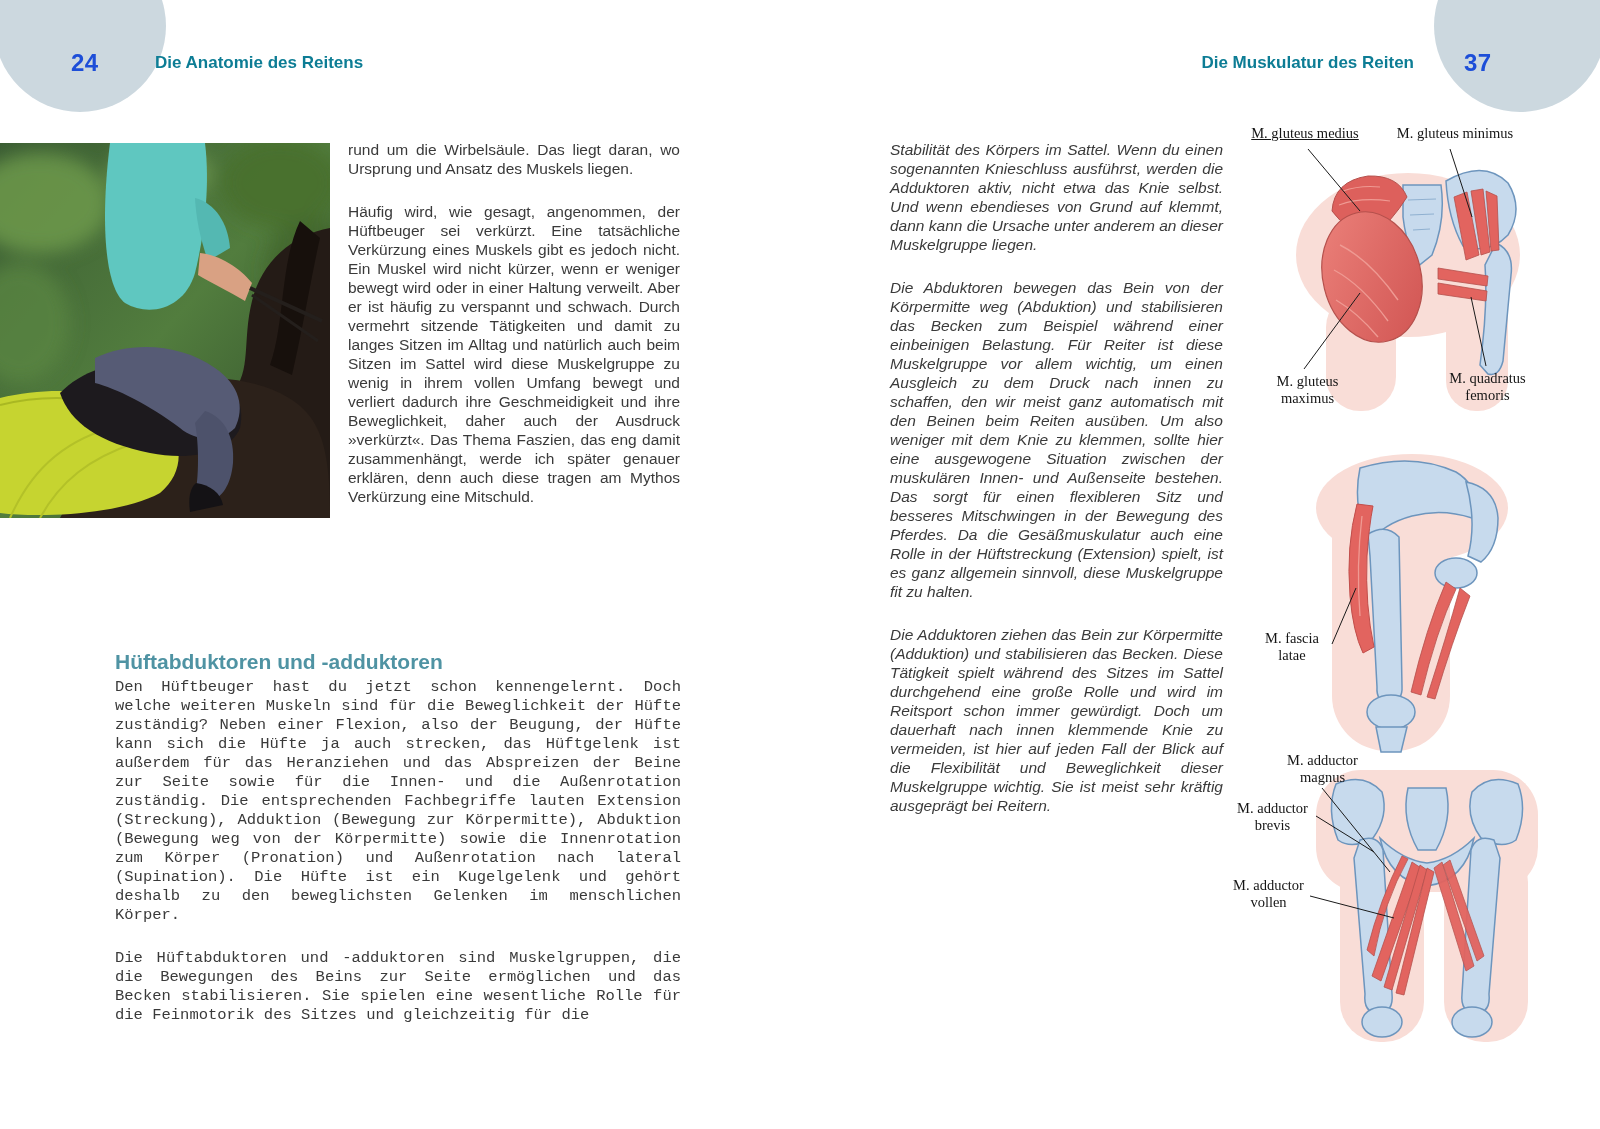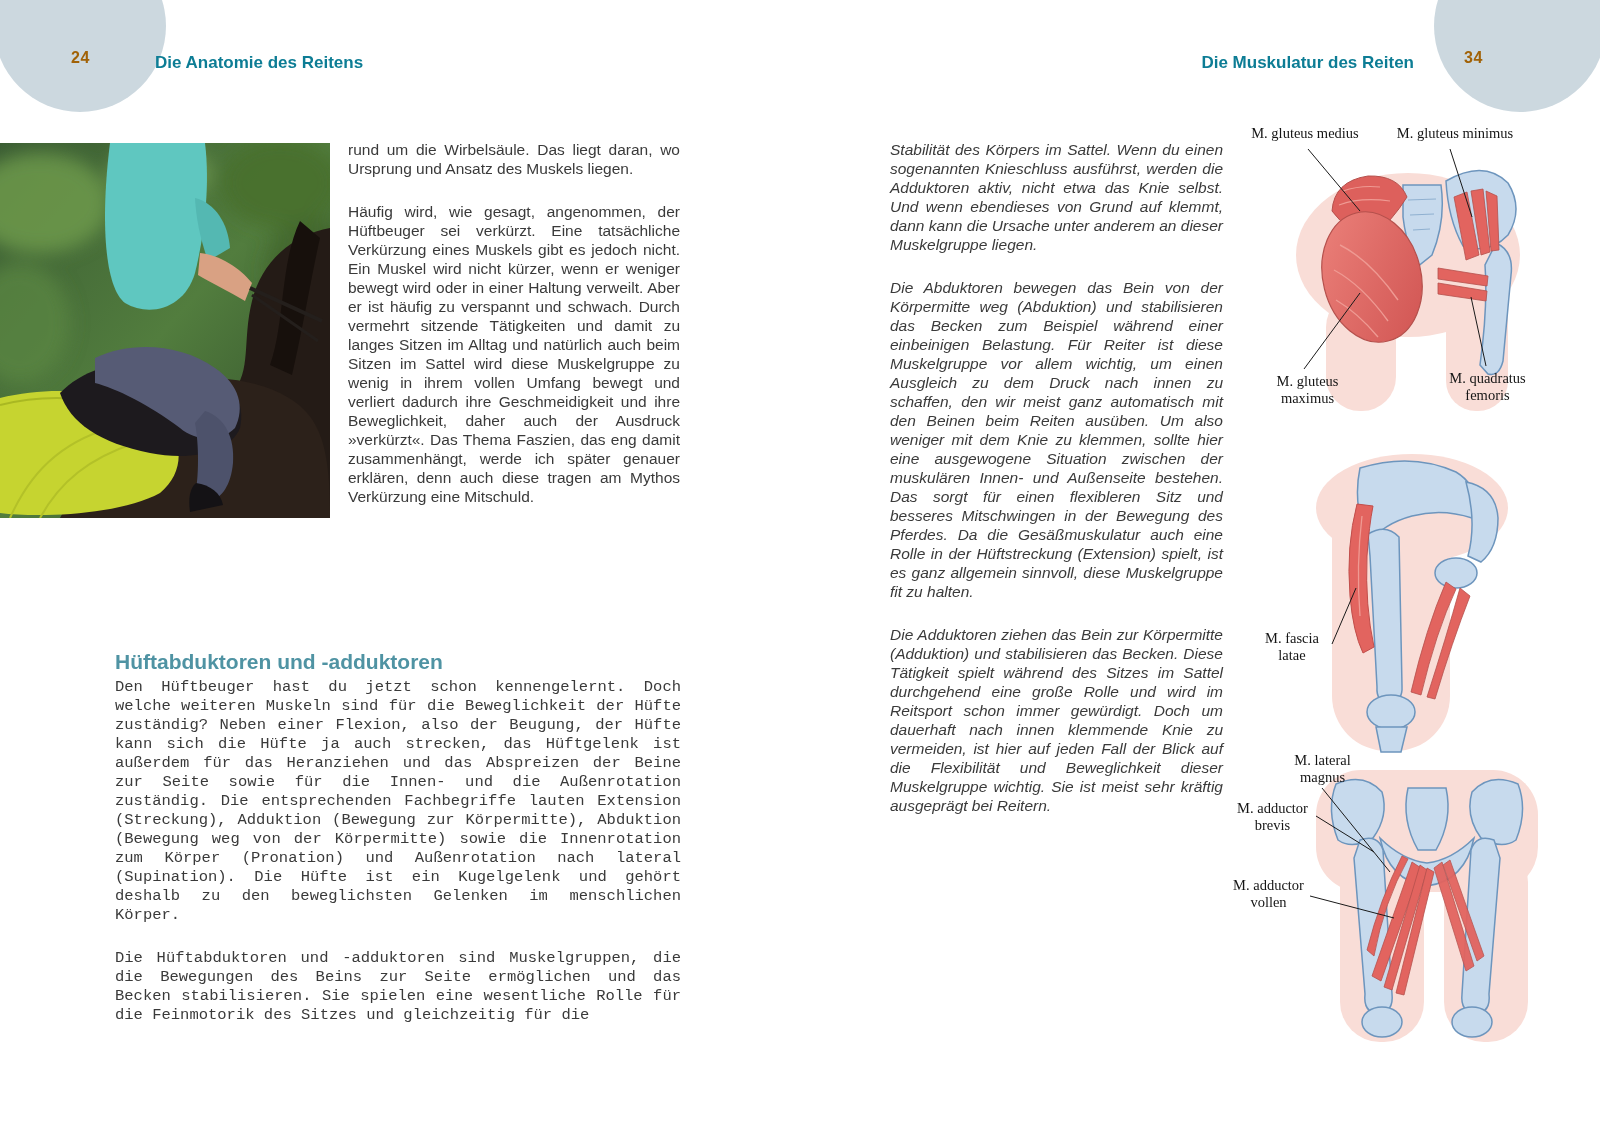--- a/index.html
+++ b/index.html
@@ -7,21 +7,21 @@
   body {
     width:1600px; height:1129px; position:relative; overflow:hidden;
     font-family:"Liberation Sans", sans-serif; color:#3a3a3a;
   }
   .spread { position:absolute; inset:0; background:#ffffff; }
 
   
   .corner-circle { position:absolute; width:172px; height:172px; border-radius:50%; background:#ccd8df; }
   .corner-circle.left  { left:-6px; top:-60px; }
   .corner-circle.right { right:-6px; top:-60px; }
-  .page-num { position:absolute; color:#a16207; font-weight:bold; font-size:16px; letter-spacing:.5px; }
+  .page-num { position:absolute; color:#1d4ed8; font-weight:bold; font-size:24px; letter-spacing:.5px; }
   .page-num.left  { left:71px; top:49px; }
   .page-num.right { left:1464px; top:49px; }
   .running-head { position:absolute; top:53px; font-size:17px; font-weight:bold; color:#0d7d95; }
   .running-head.left  { left:155px; }
   .running-head.right { right:186px; }
 
   
   .photo { position:absolute; left:0; top:143px; width:330px; height:375px; overflow:hidden; }
   .photo svg { display:block; width:100%; height:100%; }
   .caption { position:absolute; left:50px; top:528px; width:292px; font-size:13.5px; font-style:italic;
@@ -48,21 +48,21 @@
 </head>
 <body>
 
 <div class="spread">
 
   <div class="corner-circle left"></div>
   <div class="corner-circle right"></div>
   <div class="page-num left">24</div>
   <div class="running-head left">Die Anatomie des Reitens</div>
   <div class="running-head right">Die Muskulatur des Reiten</div>
-  <div class="page-num right">34</div>
+  <div class="page-num right">37</div>
 
   <div class="photo">
     <svg viewBox="0 0 330 375" aria-hidden="true">
       <defs>
         <filter id="blur8">
             <feGaussianBlur stdDeviation="9"></feGaussianBlur>
           </filter>
         <linearGradient id="bgGreen" x1="0" y1="0" x2="1" y2="1">
           <stop offset="0" stop-color="#3a5c33"></stop>
           <stop offset="0.5" stop-color="#527d3e"></stop>
@@ -144,21 +144,21 @@
       <path d="M103,66 Q120,60 140,62 M99,80 Q120,72 150,76" stroke="#ef9a93" stroke-width="1.2" fill="none"></path>
       <ellipse cx="132" cy="152" rx="49" ry="66" transform="rotate(-14 132 152)" fill="url(#gmax)" stroke="#b5504c" stroke-width="1.2"></ellipse>
       <path d="M100,120 Q130,135 158,175 M94,145 Q122,160 148,196 M96,175 Q118,188 138,212" stroke="#ef9a93" stroke-width="1.4" fill="none"></path>
       <g stroke="#1a1a1a" stroke-width="1">
         <line x1="68" y1="24" x2="120" y2="86"></line>
         <line x1="210" y1="24" x2="232" y2="92"></line>
         <line x1="64" y1="244" x2="120" y2="168"></line>
         <line x1="246" y1="241" x2="231" y2="172"></line>
       </g>
     </svg>
-    <div class="fig-label" style="left:0; top:6; width:130px;">M. gluteus medius</div>
+    <div class="fig-label" style="left:0; top:6; width:130px;text-decoration:underline;">M. gluteus medius</div>
     <div class="fig-label" style="left:145px; top:6; width:140px;">M. gluteus minimus</div>
     <div class="fig-label" style="left:15px; top:248px; width:105px;">M. gluteus maximus</div>
     <div class="fig-label" style="left:195px; top:245px; width:105px;">M. quadratus femoris</div>
   </div>
 
   <div class="figure fig2">
     <svg class="fig-svg" viewBox="0 0 302 312" aria-hidden="true">
       <g fill="#f9ddd7">
         <ellipse cx="172" cy="62" rx="96" ry="54"></ellipse>
         <rect x="92" y="30" width="118" height="275" rx="55"></rect>
@@ -204,18 +204,18 @@
       <g fill="#e2645f" stroke="#b5504c" stroke-width="0.8" opacity="0.95">
         <path d="M220,118 L252,222 L244,227 L212,124 Z"></path>
         <path d="M228,116 L262,212 L255,217 L221,121 Z"></path>
       </g>
       <g stroke="#1a1a1a" stroke-width="1">
         <line x1="100" y1="44" x2="168" y2="128"></line>
         <line x1="94" y1="72" x2="152" y2="108"></line>
         <line x1="88" y1="152" x2="172" y2="174"></line>
       </g>
     </svg>
-    <div class="fig-label" style="left:48px; top:8px; width:105px;">M. lateral magnus</div>
+    <div class="fig-label" style="left:48px; top:8px; width:105px;">M. adductor magnus</div>
     <div class="fig-label" style="left:8px; top:56px; width:85px;">M. adductor brevis</div>
     <div class="fig-label" style="left:4px; top:133px; width:85px;">M. adductor vollen</div>
   </div>
 
 </div>
 
 </body></html>

